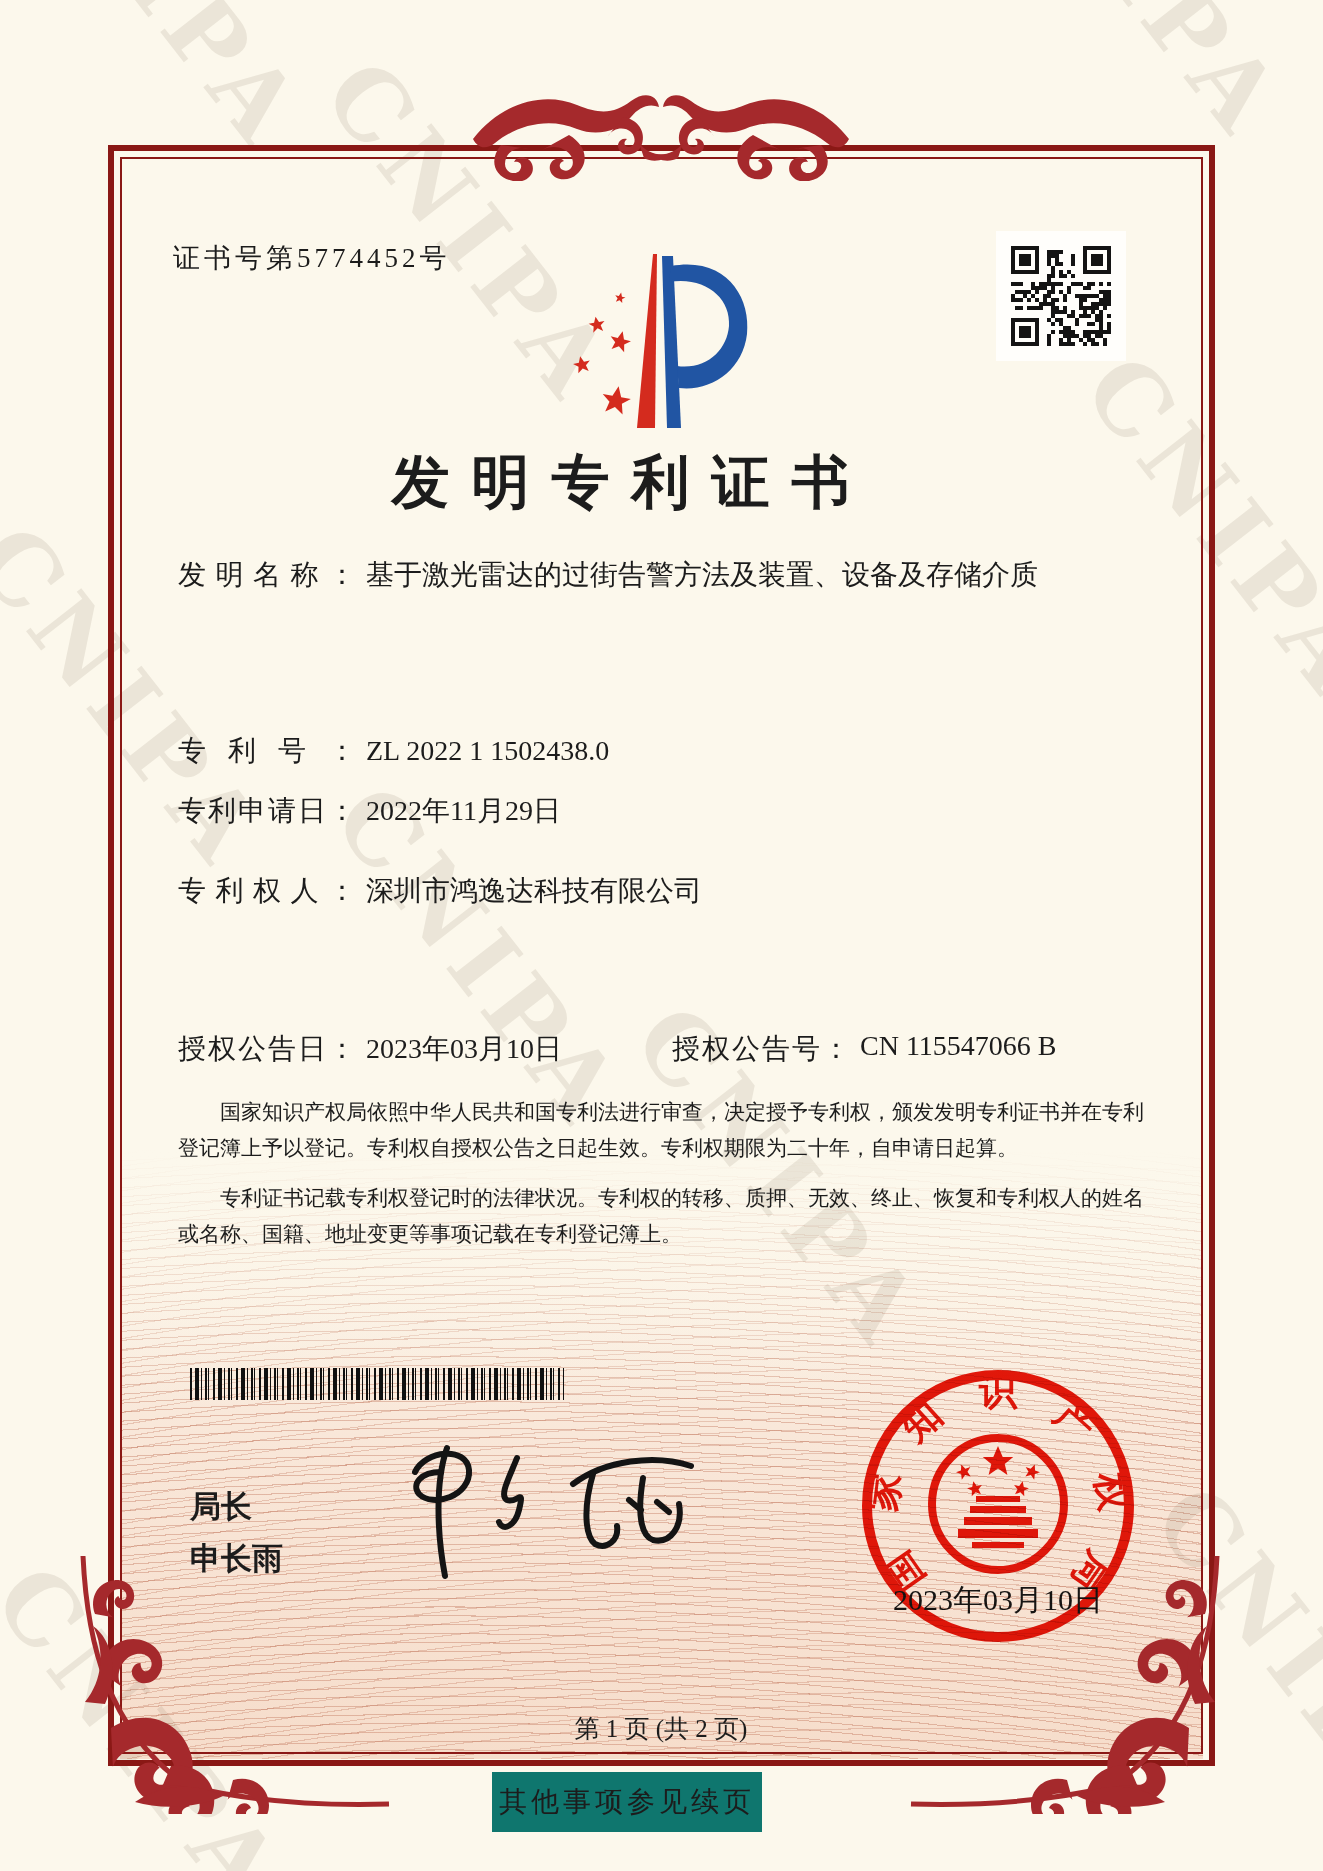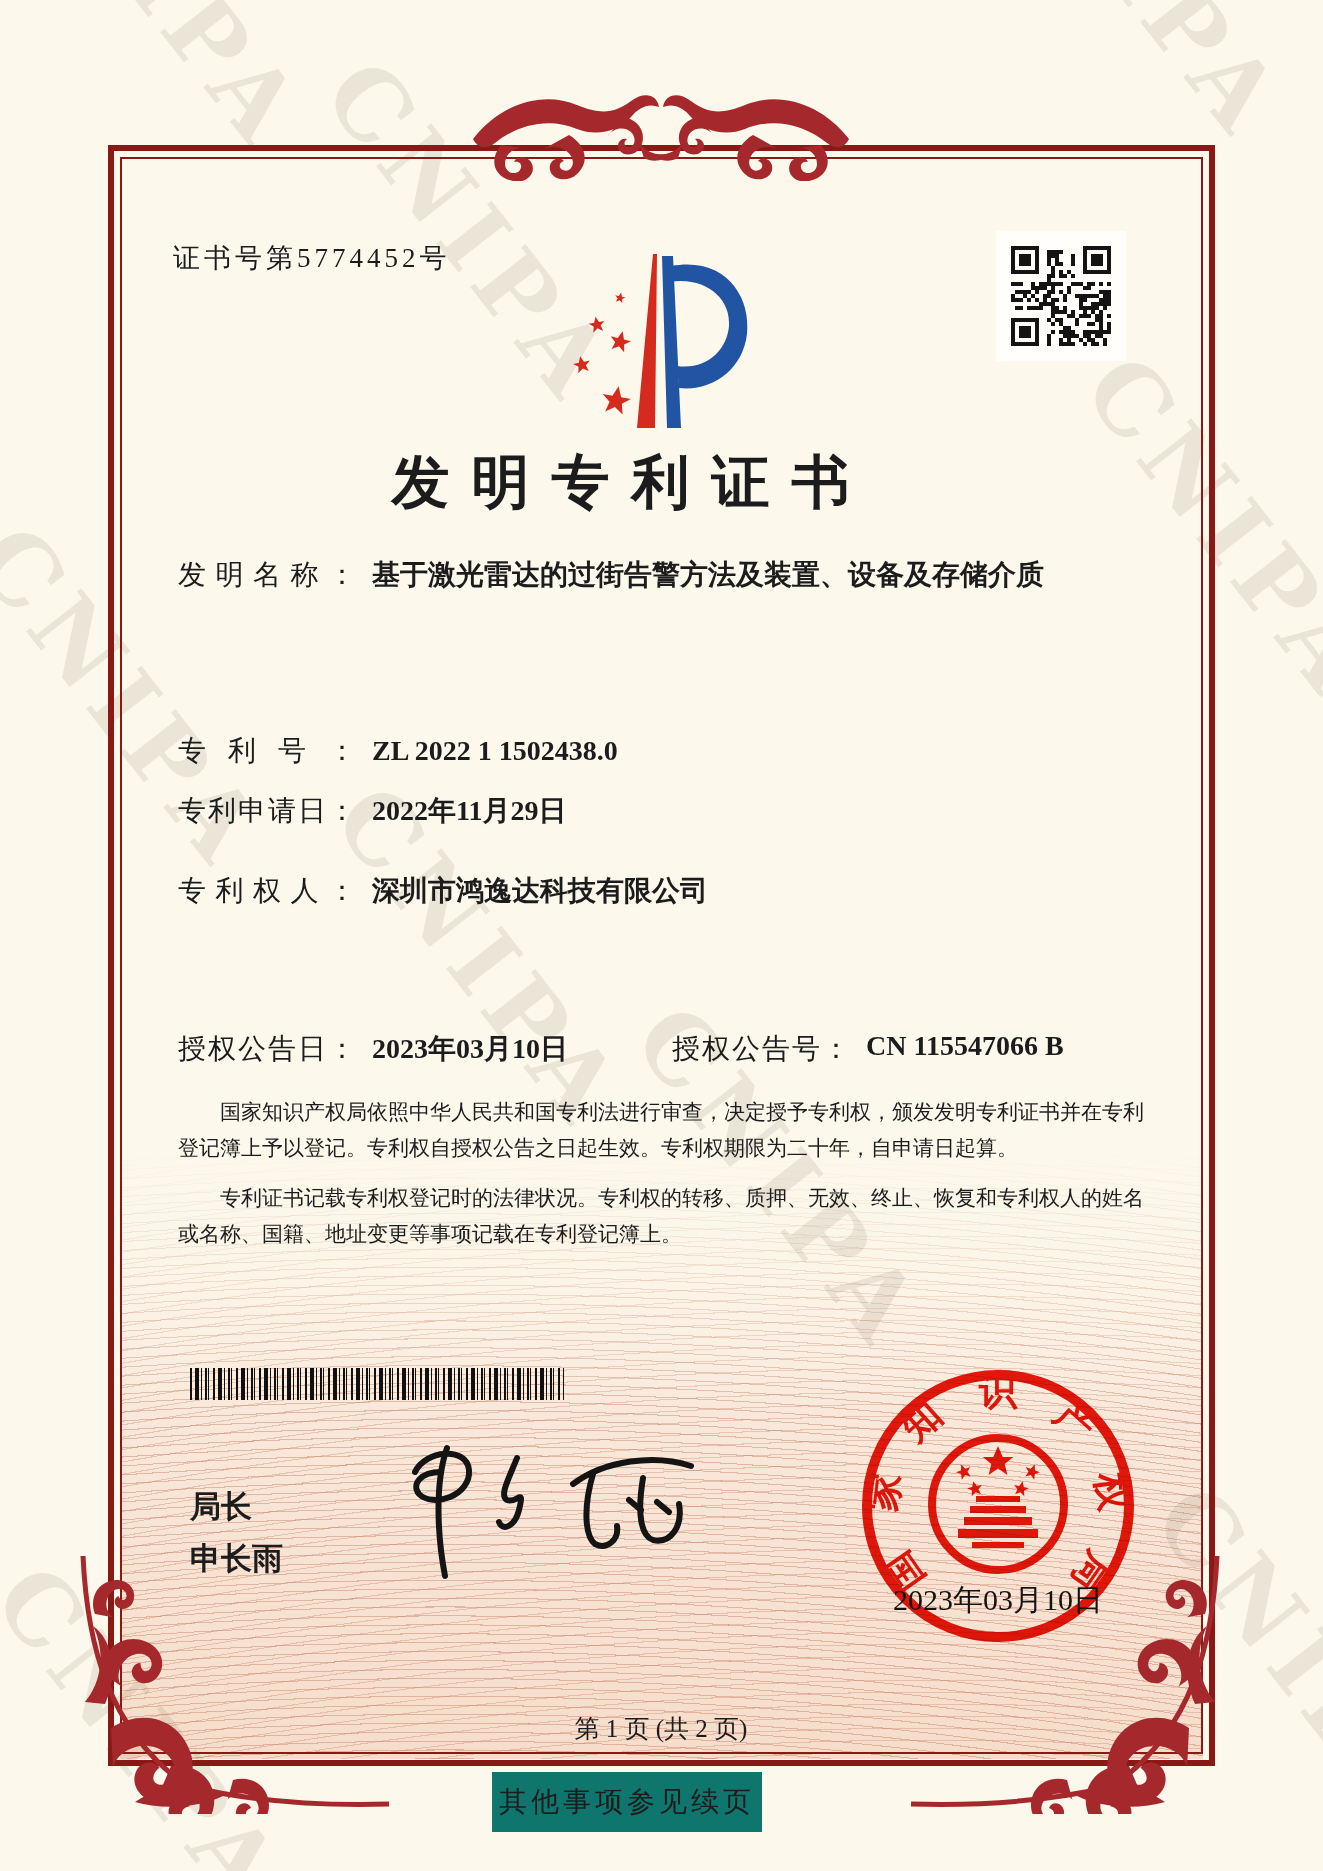--- a/index.html
+++ b/index.html
@@ -25,21 +25,21 @@
   
   .certNo{position:absolute;left:173px;top:240px;font-size:27px;letter-spacing:4px;z-index:5;}
   .logo{position:absolute;left:553px;top:242px;width:220px;height:200px;z-index:5;}
   .qrBox{position:absolute;left:996px;top:231px;width:130px;height:130px;background:#fffefb;z-index:5;}
   .qrBox svg{position:absolute;left:15px;top:15px;}
   .title{position:absolute;left:-30px;top:444px;width:1323px;text-align:center;font-size:58px;
       font-weight:bold;letter-spacing:22px;z-index:5;}
   
   .row{position:absolute;left:178px;display:flex;align-items:center;font-size:28px;z-index:5;}
   .flabel{display:inline-block;width:178px;text-align:justify;text-align-last:justify;flex:none;}
-  .fvalue{margin-left:16px;display:inline-block;font-weight:bold;}
+  .fvalue{margin-left:10px;display:inline-block;}
   .grant2{position:absolute;left:672px;display:flex;font-size:28px;z-index:5;}
   
   .body{position:absolute;left:178px;top:1094px;width:972px;font-size:21px;line-height:1.72;z-index:5;}
   .body p{margin:0;text-indent:2em;}
   .body p+p{margin-top:14px;}
   
   .barcode{position:absolute;left:190px;top:1368px;width:374px;height:32px;z-index:5;
     background:
       repeating-linear-gradient(90deg,#101010 0 2px,rgba(0,0,0,0) 2px 5px,#101010 5px 9px,rgba(0,0,0,0) 9px 11px,
         #101010 11px 12px,rgba(0,0,0,0) 12px 15px,#101010 15px 17px,rgba(0,0,0,0) 17px 18px,

